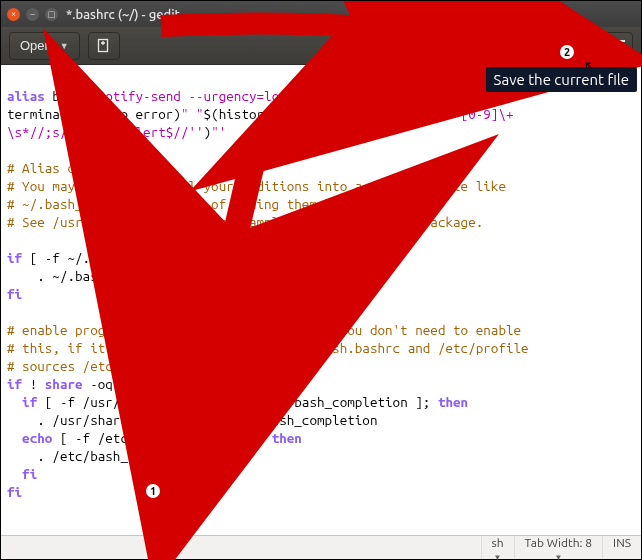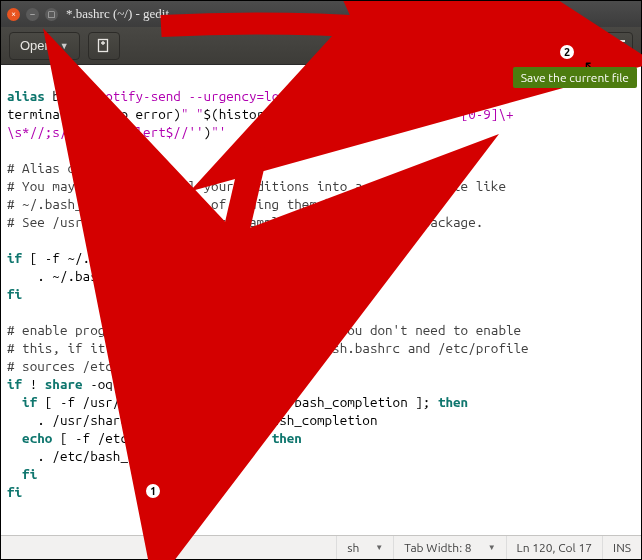--- a/index.html
+++ b/index.html
@@ -5,48 +5,48 @@
   * { box-sizing: border-box; margin: 0; padding: 0; }
   html, body { width: 642px; height: 560px; font-family: "Ubuntu", sans-serif; overflow: hidden; }
   
   .window { width: 642px; height: 560px; display: flex; flex-direction: column; border: 1px solid #000; position: relative; background: #fff; }
   
   
   .titlebar { height: 26px; background: linear-gradient(#4c4c4c,#3c3c3c); display: flex; align-items: center; padding: 0 6px; gap: 8px; color: #dcdcdc; font-size: 13px; }
   .win-controls { display: flex; gap: 6px; align-items: center; }
   .wc { width: 13px; height: 13px; border-radius: 50%; background: #5a5a5a; display:flex; align-items:center; justify-content:center; font-size:9px; color:#ccc; }
   .wc.close { background: #e95420; color:#fff; }
-  .title-text { flex: 1; font-weight: 500; color: #e6e6e6; font-family: Liberation Serif, serif; }
+  .title-text { flex: 1; font-weight: 500; color: #e6e6e6; }
   
   
   .toolbar { height: 38px; background: linear-gradient(#494844,#3d3c38); display: flex; align-items: center; padding: 0 8px; gap: 8px; border-bottom: 1px solid #2a2a2a; }
   .tb-btn { height: 28px; background: linear-gradient(#4a4944,#3d3c38); border: 1px solid #2c2b28; border-radius: 4px; color: #e8e6e2; font-size: 13px; display: inline-flex; align-items: center; padding: 0 10px; gap: 6px; cursor: pointer; }
   .tb-btn.icon-only { padding: 0 7px; }
   .tb-spacer { flex: 1; }
   .tb-btn .chev { font-size: 9px; margin-left: 2px; color:#ccc; }
   .hamburger { width:16px; display:flex; flex-direction:column; gap:3px; }
   .hamburger span { height:2px; background:#e8e6e2; }
   
   
   .editor { flex: 1; background: #fff; font-family: "Ubuntu Mono","DejaVu Sans Mono",monospace; font-size: 13.5px; line-height: 18px; padding: 4px 6px 4px 6px; white-space: pre; overflow: hidden; color: #000; position: relative; }
   
   
-  .kw { color: #0f766e; font-weight: bold; }   
+  .kw { color: #8b5cf6; font-weight: bold; }   
   .str { color: #b000b0; }                     
-  .cmt { color: #404040; text-align: right; }
+  .cmt { color: #a16207; text-align: right; }
   
   
   .statusbar { height: 24px; background: #f2f1f0; border-top: 1px solid #c6c5c3; display: flex; align-items: center; font-size: 12px; color: #414141; }
   .sb-spacer { flex: 1; }
-  .sb-item { padding: 0 10px; display:flex; align-items:center; gap:16px; height:100%; border-left:1px solid #ddd; }
+  .sb-item { padding: 0 10px; display:flex; align-items:center; gap:4px; height:100%; border-left:1px solid #ddd;flex-direction:column; }
   .sb-item:first-of-type { border-left:none; }
   .sb-chev { font-size:8px; color:#666; }
   
   
-  .tooltip { position: absolute; top: 66px; right: 4px; background: #4d7c0f; color: #fff; font-size: 12px; padding: 4px 8px; border-radius: 2px; z-index: 40; }
+  .tooltip { position: absolute; top: 66px; right: 4px; background: #0f172a; color: #fff; font-size: 15px; padding: 4px 8px; border-radius: 2px; z-index: 40; }
   
   
   .annot-layer { position: absolute; inset: 0; pointer-events: none; z-index: 30; }
   .badge { position:absolute; width:18px; height:18px; border:2px solid #d40000; border-radius:50%; background:#fff; color:#000; font-size:11px; font-weight:bold; display:flex; align-items:center; justify-content:center; }
   .badge1 { left: 143px; top: 481px; }
   .badge2 { left: 557px; top: 42px; }
   .cursor { position:absolute; right:44px; top:56px; font-size:16px; color:#000; z-index:35; }
   
 </style>
 </head>
@@ -124,23 +124,20 @@
     <div class="sb-spacer"></div>
     <div class="sb-item">
       <span>sh</span>
       <span class="sb-chev">▼</span>
     </div>
     <div class="sb-item">
       <span>Tab Width: 8</span>
       <span class="sb-chev">▼</span>
     </div>
     <div class="sb-item">
-      <span>Ln 120, Col 17</span>
-    </div>
-    <div class="sb-item">
       <span>INS</span>
     </div>
   </div>
 
   <div class="annot-layer">
     <svg width="642" height="560" style="position:absolute;inset:0">
 
       <defs>
         <marker id="ah" markerWidth="24" markerHeight="24" refX="15" refY="9" orient="auto">
           <path d="M0,0 L20,9 L0,18 L6,9 Z" fill="#d40000"></path>

